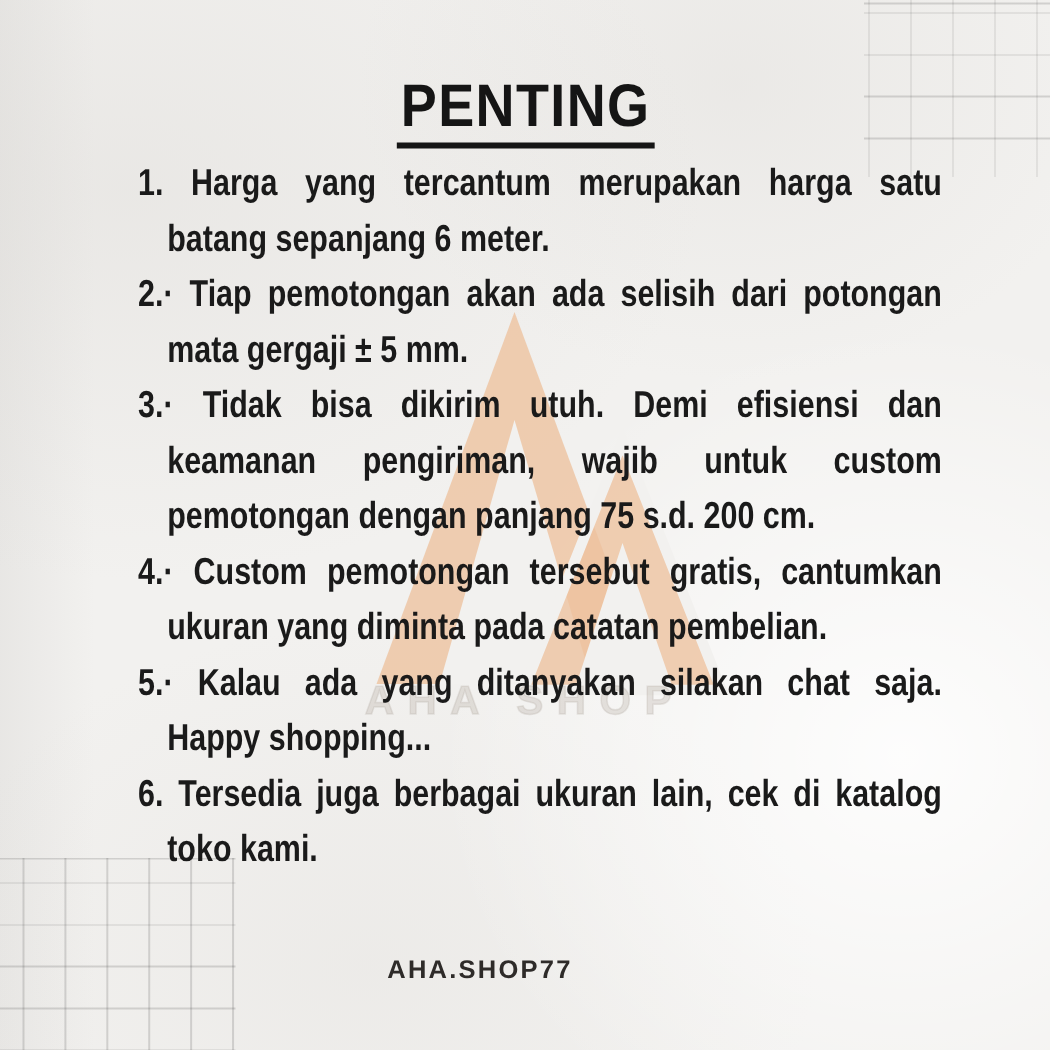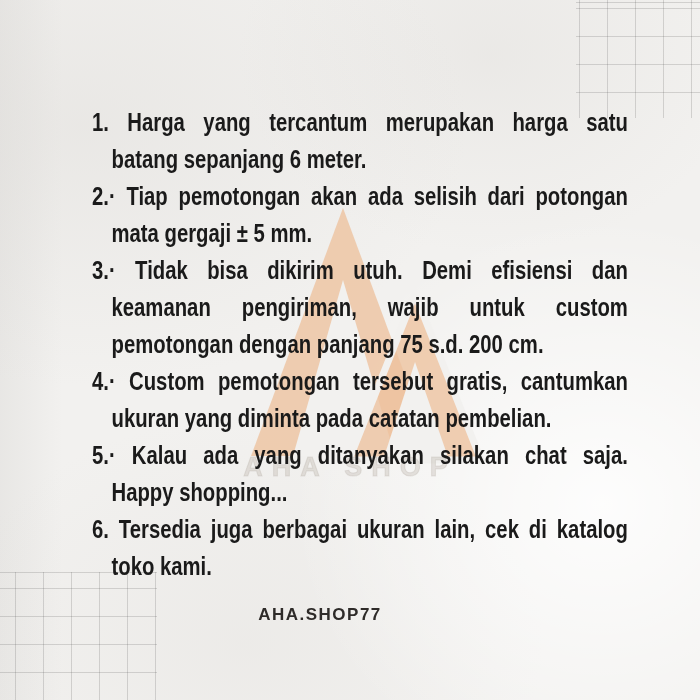--- a/index.html
+++ b/index.html
@@ -52,21 +52,21 @@
     transform:scaleX(0.812); transform-origin:0 0;
     font-size:25px; font-weight:700; color:#1a1a1a; line-height:37px;
     letter-spacing:0;
   }
   .tline { text-align:justify; text-align-last:left; }
   .tline.just { text-align-last:justify; }
   .tline.cont { padding-left:24px; }
   .marker { white-space:nowrap; }
 
   .brand {
-    position:absolute; top:605px; left:0; width:640px; text-align:center;
+    position:absolute; top:637px; left:0; width:640px; text-align:center;
     font-size:17px; font-weight:600; letter-spacing:1.5px; color:#2e2b29;
   }
 </style>
 </head>
 <body>
 
 <div class="paper">
 
   <div class="grid grid-tr"></div>
   <div class="grid grid-bl"></div>
@@ -79,20 +79,23 @@
         <polygon points="172,96 106,262 238,262" stroke="#f2f1ef" stroke-width="7"></polygon>
         <polygon points="172,164 140,262 206,262" fill="#f2f1ef" fill-opacity="1"></polygon>
       </g>
     </svg>
   </div>
 
   <div class="wm-text wm-text-1">AHA SHOP</div>
 
   <div class="content">
 
+    <div class="title-wrap">
+      <span class="title">PENTING</span>
+    </div>
 
     <div class="list">
 
       <div class="item">
         <div class="tline just"><span class="marker">1.</span> <span>Harga yang tercantum merupakan harga satu</span></div>
         <div class="tline cont"><span>batang sepanjang 6 meter.</span></div>
       </div>
 
       <div class="item">
         <div class="tline just"><span class="marker">2.·</span> <span>Tiap pemotongan akan ada selisih dari potongan</span></div>

